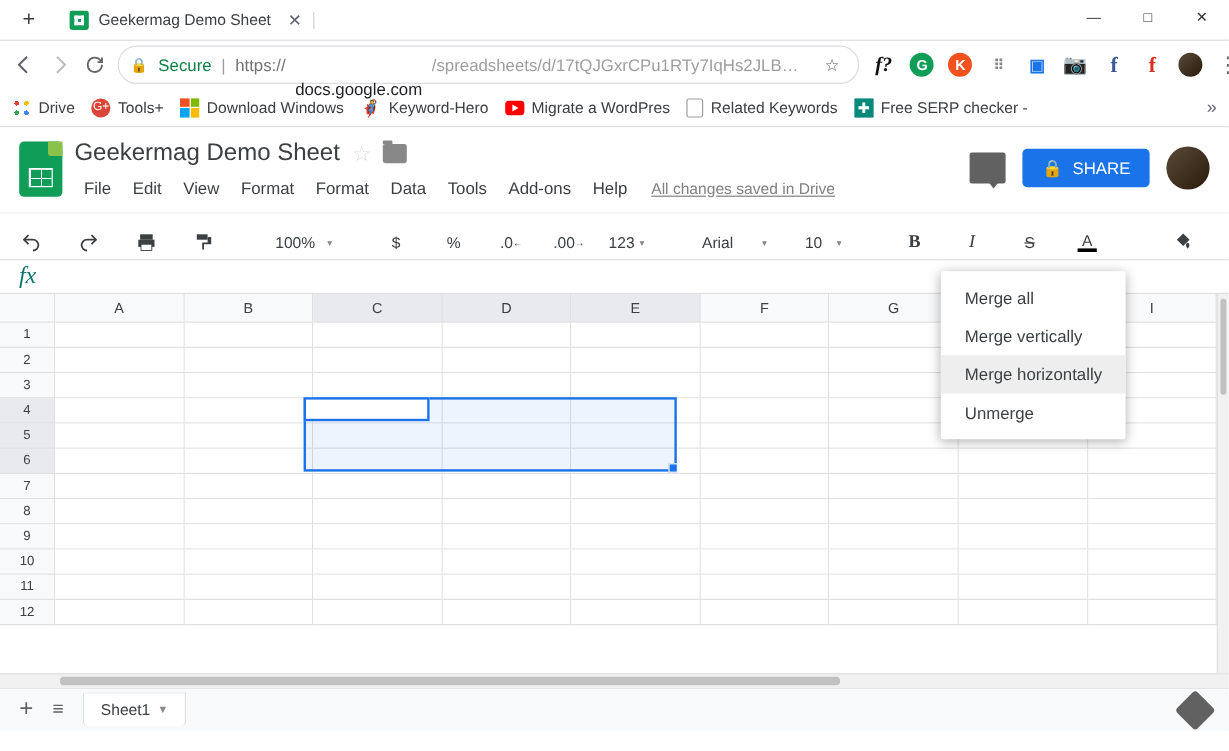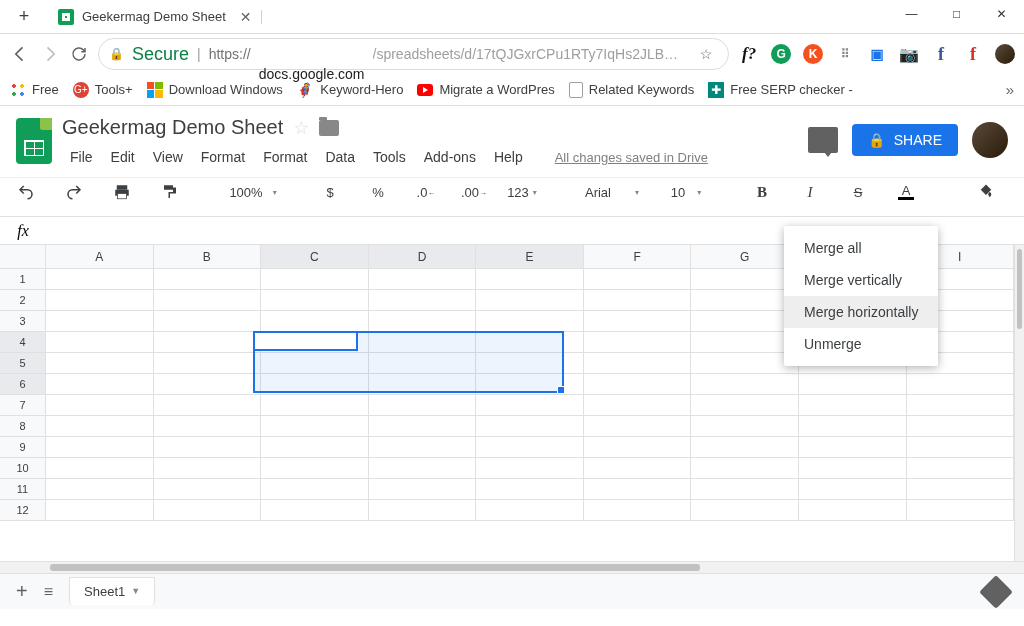--- a/index.html
+++ b/index.html
@@ -18,21 +18,21 @@
 .favicon-sheets { width: 16px; height: 16px; background: #0f9d58; border-radius: 2px; display: flex; align-items: center; justify-content: center; }
 .favicon-sheets::after { content: ""; width: 8px; height: 8px; background: linear-gradient(#fff 33%, transparent 33% 66%, #fff 66%), linear-gradient(90deg, #fff 33%, transparent 33% 66%, #fff 66%); }
 .tab-sep { position: absolute; right: 0; top: 8px; bottom: 8px; width: 1px; background: #d0d0d0; }
 
 
 .toolbar { height: 40px; display: flex; align-items: center; padding: 0 10px; gap: 10px; }
 .nav-btn { width: 28px; height: 28px; display: flex; align-items: center; justify-content: center; color: #5f6368; }
 .nav-btn.disabled { color: #bdbdbd; }
 .omnibox { flex: 1; height: 32px; border: 1px solid #dadce0; border-radius: 16px; display: flex; align-items: center; padding: 0 10px; font-size: 14px; color: #3c4043; gap: 8px; }
 .lock { color: #0b8043; font-size: 12px; }
-.secure { color: #0b8043; font-size: 18px; }
+.secure { color: #0b8043; font-size: 14px; }
 .url-sep { color: #9e9e9e; }
 .url-pre { color: #737373; }
 .url-host { color: #202124; margin-top: 40px; }
 .url-rest { color: #9e9e9e; white-space: nowrap; overflow: hidden; }
 .omnibox .spacer { flex: 1; }
 .tool-icon { width: 24px; height: 24px; display: flex; align-items: center; justify-content: center; font-size: 14px; color: #5f6368; }
 .ext-row { display: flex; align-items: center; gap: 12px; }
 .ext { width: 20px; height: 20px; border-radius: 50%; display: flex; align-items: center; justify-content: center; font-size: 12px; font-weight: bold; }
 .ext.g { background: #0f9d58; color: #fff; }
 .ext.k { background: #f4511e; color: #fff; border-radius: 50%; }
@@ -69,46 +69,46 @@
 .sheets-logo::before { content:""; position: absolute; top: 0; right: 0; width: 12px; height: 12px; background: #8bc34a; border-bottom-left-radius: 2px; }
 .sheets-logo::after { content:""; position: absolute; top: 22px; left: 8px; right: 8px; bottom: 8px; background: linear-gradient(#fff 1px, transparent 1px 50%, #fff 50% calc(50% + 1px), transparent calc(50% + 1px)), linear-gradient(90deg, #fff 1px, transparent 1px 50%, #fff 50% calc(50% + 1px), transparent calc(50% + 1px)); border: 1px solid #fff; }
 .title-block { flex: 1; }
 .doc-title-row { display: flex; align-items: center; gap: 10px; }
 .doc-title { font-size: 20px; color: #3c4043; font-weight: 400; }
 .star { color: #dadce0; font-size: 18px; }
 .folder { width: 20px; height: 16px; background: #888; border-radius: 2px; position: relative; }
 .folder::before { content:""; position: absolute; top:-3px; left:0; width:8px; height:3px; background:#888; border-radius:1px 1px 0 0; }
 .menus { display: flex; gap: 2px; margin-top: 6px; font-size: 14px; color: #3c4043; align-items:center; }
 .menus span { padding: 4px 8px; }
-.menus .saved { color: #808080; text-decoration: underline; margin-left: 14px; font-size: 13px; }
+.menus .saved { color: #808080; text-decoration: underline; margin-left: 2px; font-size: 13px; }
 .header-right { display: flex; align-items: center; gap: 14px; margin-top: 6px; }
 .comments-icon { width: 30px; height: 26px; background: #616161; border-radius: 2px; position: relative; }
 .comments-icon::after { content:""; position:absolute; bottom:-4px; right:6px; border-top:5px solid #616161; border-left:4px solid transparent; border-right:4px solid transparent; }
 .share-btn { background: #1a73e8; color: #fff; font-size: 14px; font-weight: 500; padding: 8px 16px; border-radius: 4px; display: flex; align-items: center; gap: 8px; }
 .avatar-lg { width: 36px; height: 36px; border-radius: 50%; background: linear-gradient(135deg, #5a4a3a, #2a1a0a); }
 
 
-.sheet-toolbar { height: 40px; border-top: 1px solid #eee; border-bottom: 1px solid #e0e0e0; display: flex; align-items: flex-start; padding: 0 12px; gap: 20px; font-size: 13px; color: #3c4043; margin-top: 8px; }
+.sheet-toolbar { height: 40px; border-top: 1px solid #eee; border-bottom: 1px solid #e0e0e0; display: flex; align-items: flex-end; padding: 0 12px; gap: 20px; font-size: 13px; color: #3c4043; margin-top: 8px; }
 .tb-sep { width: 1px; height: 20px; background: #e0e0e0; margin: 0 6px; }
 .tb-btn { min-width: 28px; height: 28px; display: flex; align-items: center; justify-content: center; padding: 0 4px; }
 .tb-btn svg { width: 18px; height: 18px; }
 .dd::after { content:"▾"; font-size: 8px; color: #888; margin-left: 4px; }
 .zoom-val { padding: 0 6px; font-size: 13px; }
 .font-val { padding: 0 20px; font-size: 13px; }
 .size-val { padding: 0 8px; font-size: 13px; }
 .bold { font-weight: bold; font-size: 15px; font-family: 'Times New Roman', serif; }
 .italic { font-style: italic; font-size: 15px; font-family: 'Times New Roman', serif; }
 .strike { text-decoration: line-through; }
 .text-color { display: flex; flex-direction: column; align-items: center; line-height: 1; }
 .text-color .bar { width: 16px; height: 3px; background: #000; }
 .expand { margin-left: auto; font-size: 16px; color: #888; }
 
 
 .fx-bar { height: 28px; display: flex; align-items: center; border-bottom: 1px solid #e0e0e0; }
-.fx-label { width: 46px; text-align: center; font-style: italic; color: #000000; font-family: 'Times New Roman', serif; font-size: 16px; }
+.fx-label { width: 46px; text-align: center; font-style: italic; color: #0f766e; font-family: 'Times New Roman', serif; font-size: 20px; }
 
 
 .sheet-container { display: flex; height: 316px; position: relative; }
 .sheet-scroll { width: 10px; background: #f1f1f1; border-left: 1px solid #e0e0e0; position: relative; }
 .sheet-scroll::after { content:""; position:absolute; top:4px; left:2px; right:2px; height:80px; background:#c1c1c1; border-radius:3px; }
 .sheet-body { flex: 1; }
 .corner-row { display: flex; height: 24px; }
 .corner { width: 46px; background: #f8f9fa; border-right: 1px solid #e0e0e0; border-bottom: 1px solid #e0e0e0; }
 .col-header { flex: 1; display: flex; align-items: center; justify-content: center; font-size: 12px; color: #3c4043; background: #f8f9fa; border-right: 1px solid #e0e0e0; border-bottom: 1px solid #e0e0e0; }
 .col-header.selected { background: #e8eaed; }
@@ -192,21 +192,21 @@
     <div class="ext fb">f</div>
     <div class="ext f2">f</div>
     <div class="avatar-sm"></div>
     <div class="kebab">⋮</div>
   </div>
 </div>
 
 <div class="bookmarks">
   <div class="bookmark">
     <div class="bm-app-icon"></div>
-    <span>Free</span>
+    <span>Drive</span>
   </div>
   <div class="bookmark">
     <div class="bm-gplus">G+</div>
     <span>Tools+</span>
   </div>
   <div class="bookmark">
     <div class="bm-win">
         <span></span>
         <span></span>
         <span></span>

